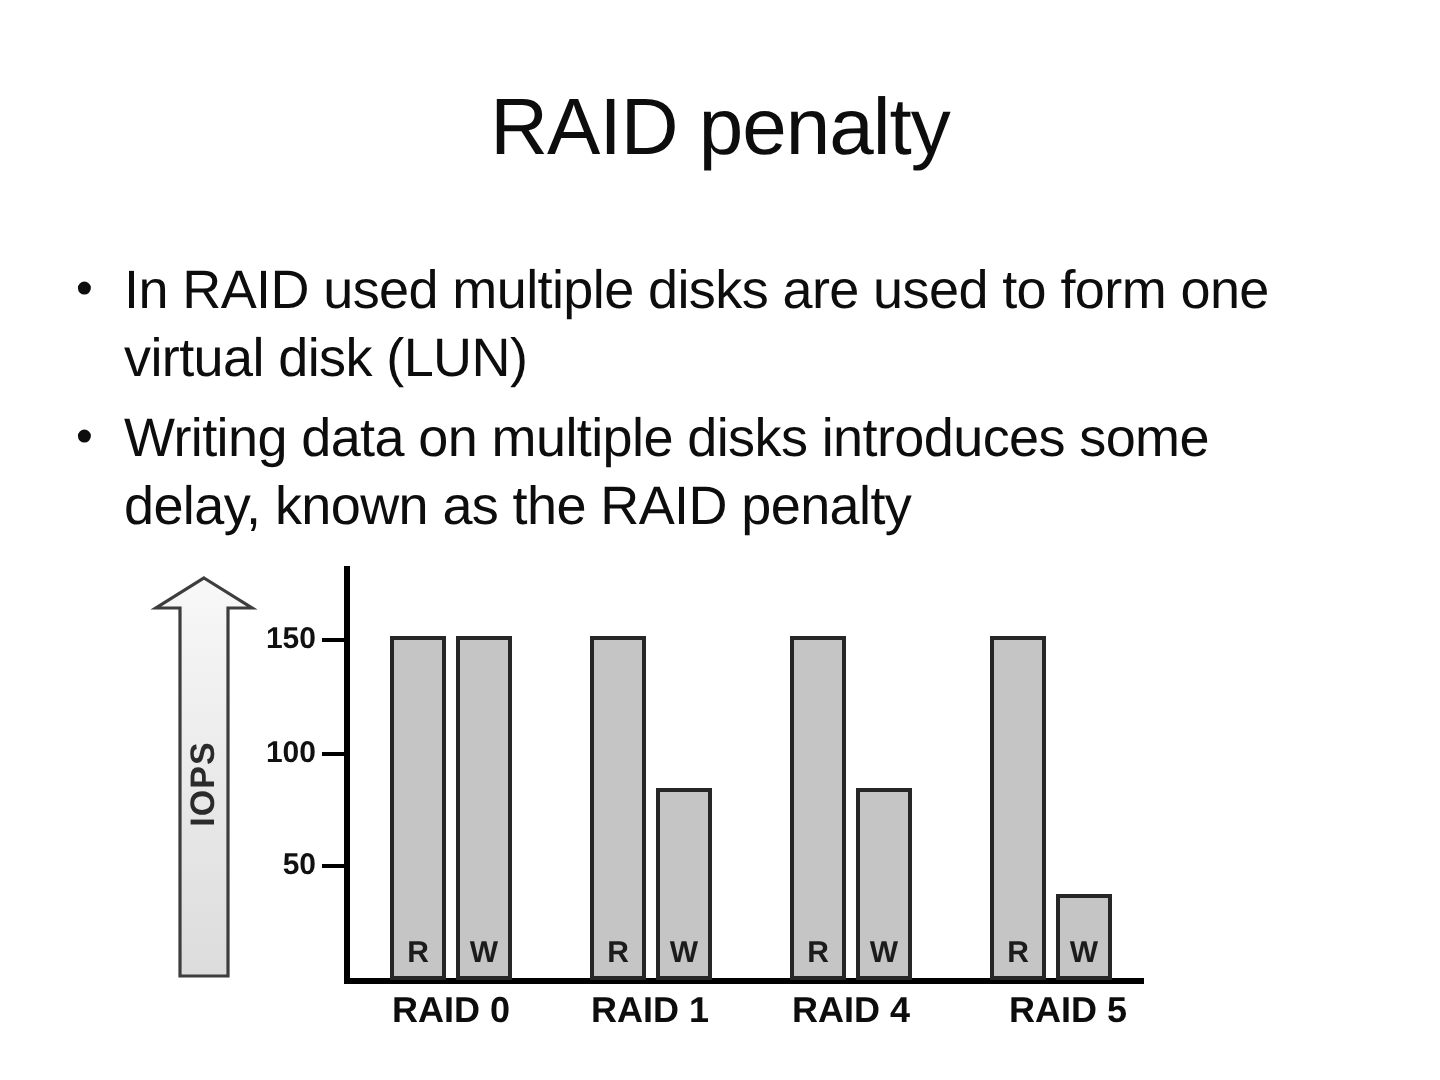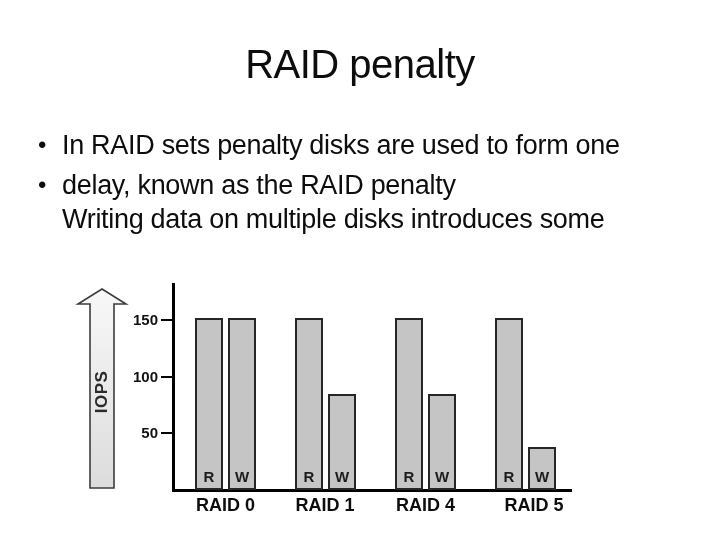--- a/index.html
+++ b/index.html
@@ -52,28 +52,29 @@
 <body>
 
 <div id="slide">
 
   <div id="title">RAID penalty</div>
 
   <div id="bullets">
     <div class="bullet">
       <span class="marker">•</span>
       <span class="lines">
-        <div>In RAID sets penalty disks are used to form one</div>
+        <div>In RAID used multiple disks are used to form one</div>
+        <div>virtual disk (LUN)</div>
       </span>
     </div>
     <div class="bullet">
       <span class="marker">•</span>
       <span class="lines">
+        <div>Writing data on multiple disks introduces some</div>
         <div>delay, known as the RAID penalty</div>
-        <div>Writing data on multiple disks introduces some</div>
       </span>
     </div>
   </div>
 
   <div id="chart-layer">
 
     <svg id="iops-arrow" width="66" height="212" viewBox="0 0 66 212">
       <defs>
         <linearGradient id="arrowGrad" x1="0" y1="0" x2="0" y2="1">
           <stop offset="0" stop-color="#f8f8f8"></stop>

